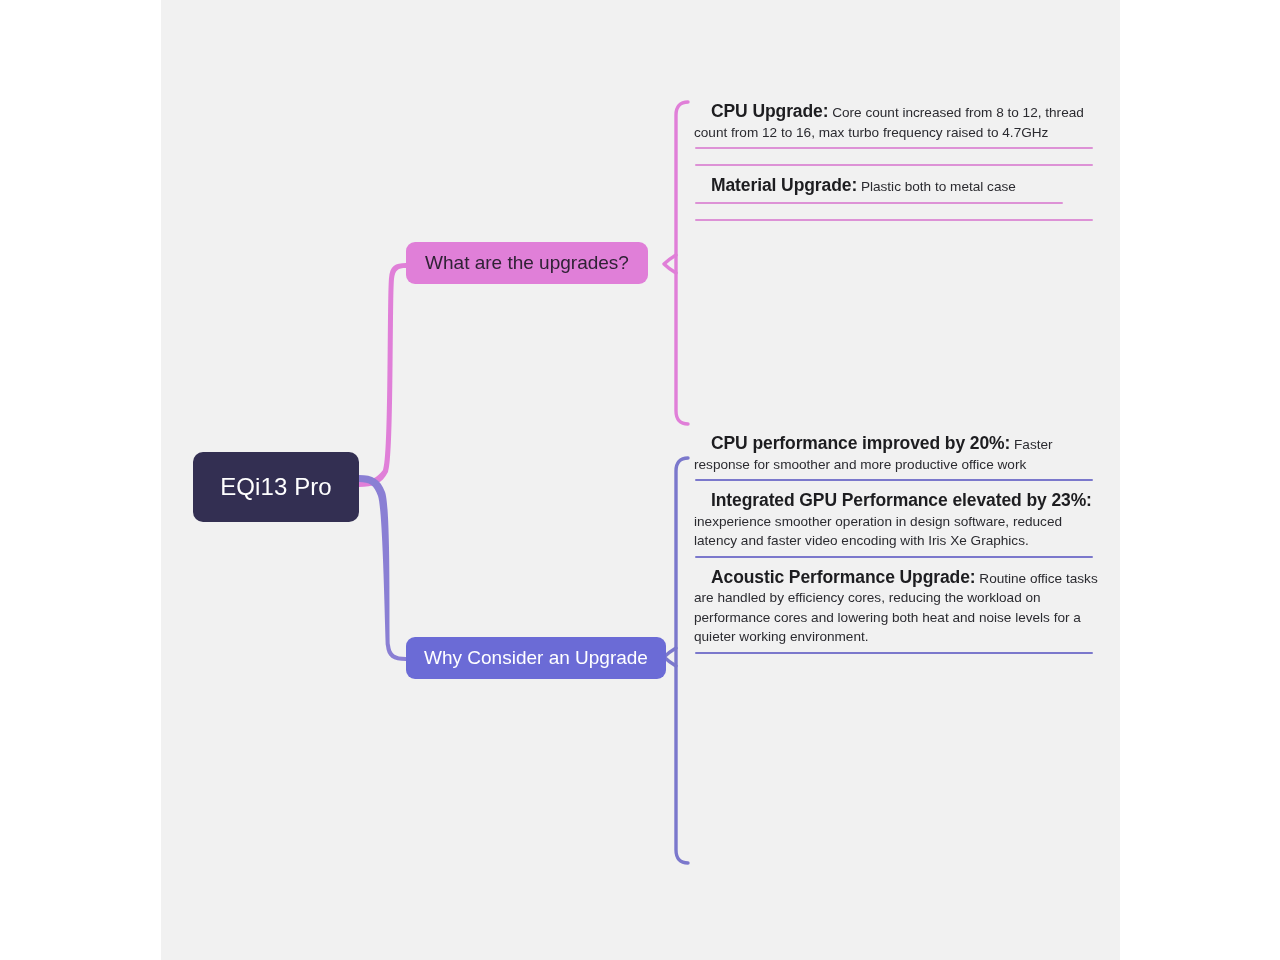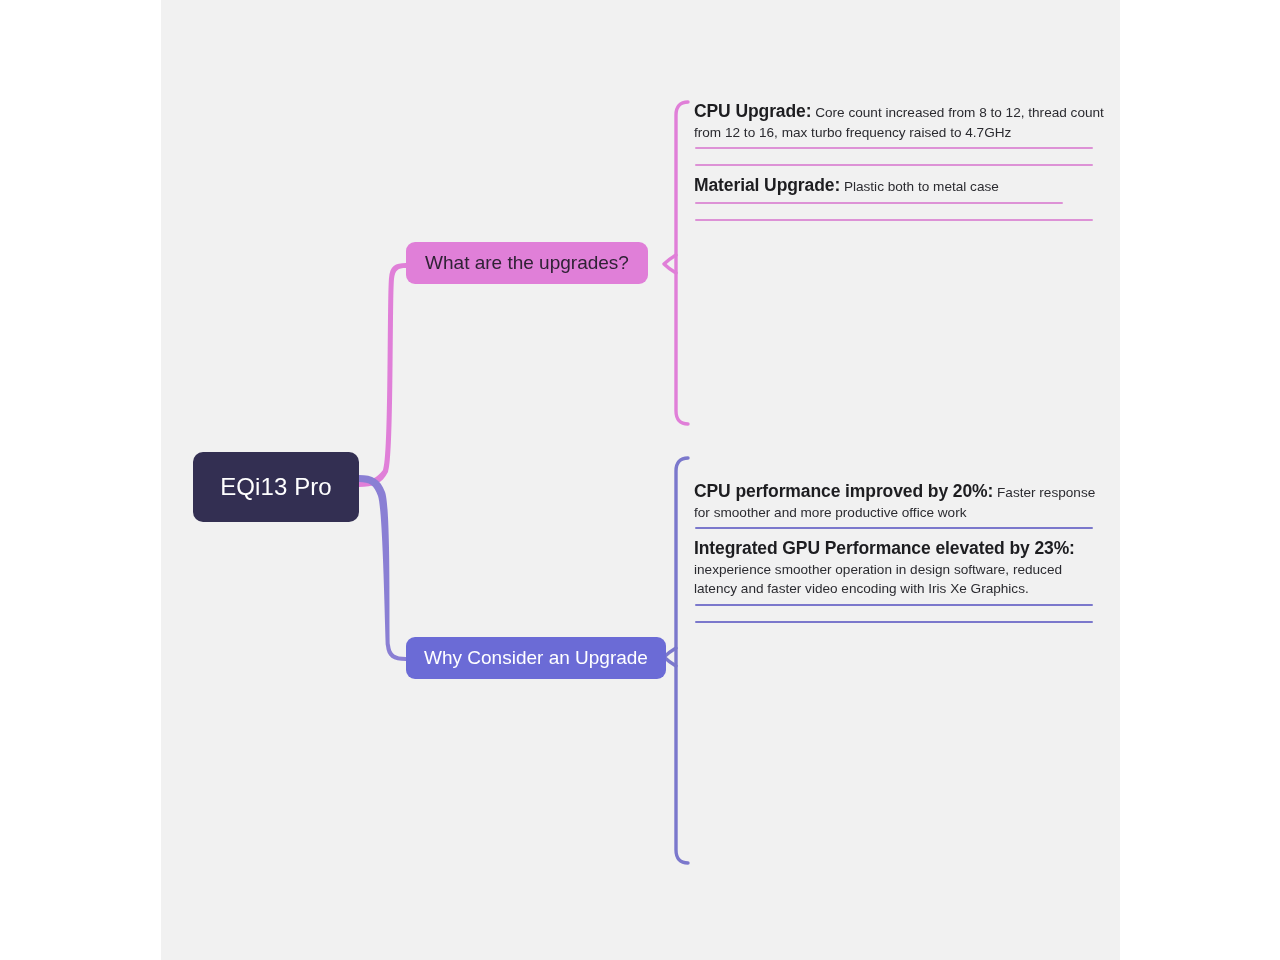--- a/index.html
+++ b/index.html
@@ -88,36 +88,37 @@
     font-size: 19px;
   }
 
   
   .leaf-group {
     position: absolute;
     left: 533px;
     width: 410px;
   }
   #leaf-group-1 { top: 92px; }
-  #leaf-group-2 { top: 472px; }
+  #leaf-group-2 { top: 424px; }
 
   .leaf-item {
     position: relative;
     padding: 10px 0 7px 0;
   }
   .leaf-text {
     color: #222225;
     line-height: 18.5px;
     margin: 0;
   }
   .leaf-title {
     font-size: 17.5px;
     font-weight: 700;
     color: #1d1d20;
     letter-spacing: -0.1px;
+    margin-left: 17px;
   }
   .leaf-desc {
     font-size: 13.6px;
     font-weight: 400;
     color: #2b2b30;
   }
   .leaf-rule {
     position: absolute;
     left: 1px;
     bottom: 0;
@@ -197,17 +198,18 @@
   <div class="leaf-group" id="leaf-group-2">
       <div class="leaf-item">
         <p class="leaf-text"><span class="leaf-title">CPU performance improved by 20%:</span><span class="leaf-desc"> Faster response for smoother and more productive office work</span></p>
         <span class="leaf-rule" style="width: 398px; background: rgb(123, 120, 204);"></span>
       </div>
       <div class="leaf-item">
         <p class="leaf-text"><span class="leaf-title">Integrated GPU Performance elevated by 23%:</span><span class="leaf-desc"> inexperience smoother operation in design software, reduced latency and faster video encoding with Iris Xe Graphics.</span></p>
         <span class="leaf-rule" style="width: 398px; background: rgb(123, 120, 204);"></span>
       </div>
       <div class="leaf-item">
+        <p class="leaf-text"><span class="leaf-title">Acoustic Performance Upgrade:</span><span class="leaf-desc"> Routine office tasks are handled by efficiency cores, reducing the workload on performance cores and lowering both heat and noise levels for a quieter working environment.</span></p>
         <span class="leaf-rule" style="width: 398px; background: rgb(123, 120, 204);"></span>
       </div>
     </div>
 
 </div>
 
 </body></html>

